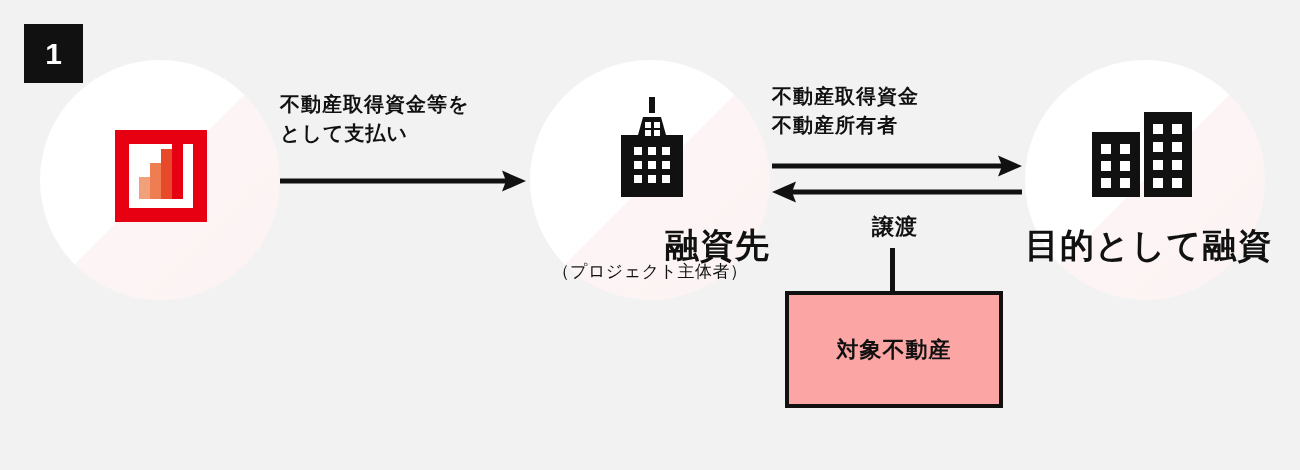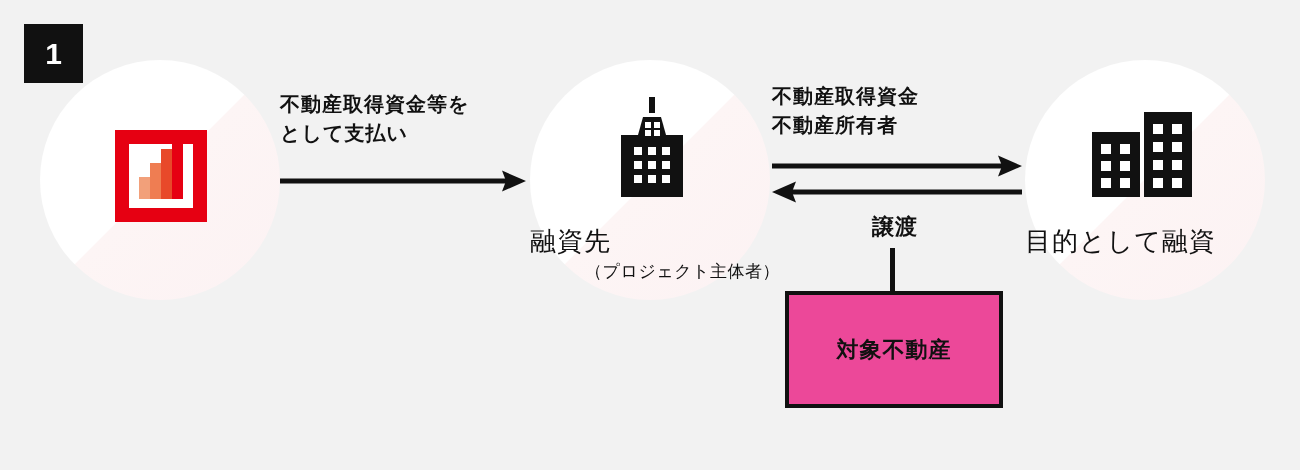--- a/index.html
+++ b/index.html
@@ -90,30 +90,30 @@
     position: absolute;
     left: 1092px;
     top: 112px;
     width: 106px;
     height: 85px;
   }
 
   
   .node-title {
     position: absolute;
-    text-align: left;
-    font-size: 26px;
-    font-weight: normal;
+    text-align: right;
+    font-size: 34px;
+    font-weight: bold;
     letter-spacing: 1px;
     white-space: nowrap;
     line-height: 1;
   }
   .node-sub {
     position: absolute;
-    text-align: right;
+    text-align: center;
     font-size: 17px;
     letter-spacing: 0.5px;
     white-space: nowrap;
     line-height: 1;
   }
   .title-center { left: 530px; width: 240px; top: 228px; }
   .sub-center   { left: 520px; width: 260px; top: 263px; }
   .title-right  { left: 1025px; width: 240px; top: 228px; }
 
   
@@ -156,21 +156,21 @@
     background: #111111;
   }
   .property-box {
     position: absolute;
     left: 785px;
     top: 291px;
     width: 218px;
     height: 117px;
     box-sizing: border-box;
     border: 4px solid #111111;
-    background: #ec4899;
+    background: #fca5a5;
     display: flex;
     align-items: center;
     justify-content: center;
   }
   .property-box-label {
     font-size: 22px;
     font-weight: bold;
     letter-spacing: 1px;
     white-space: nowrap;
     line-height: 1;

